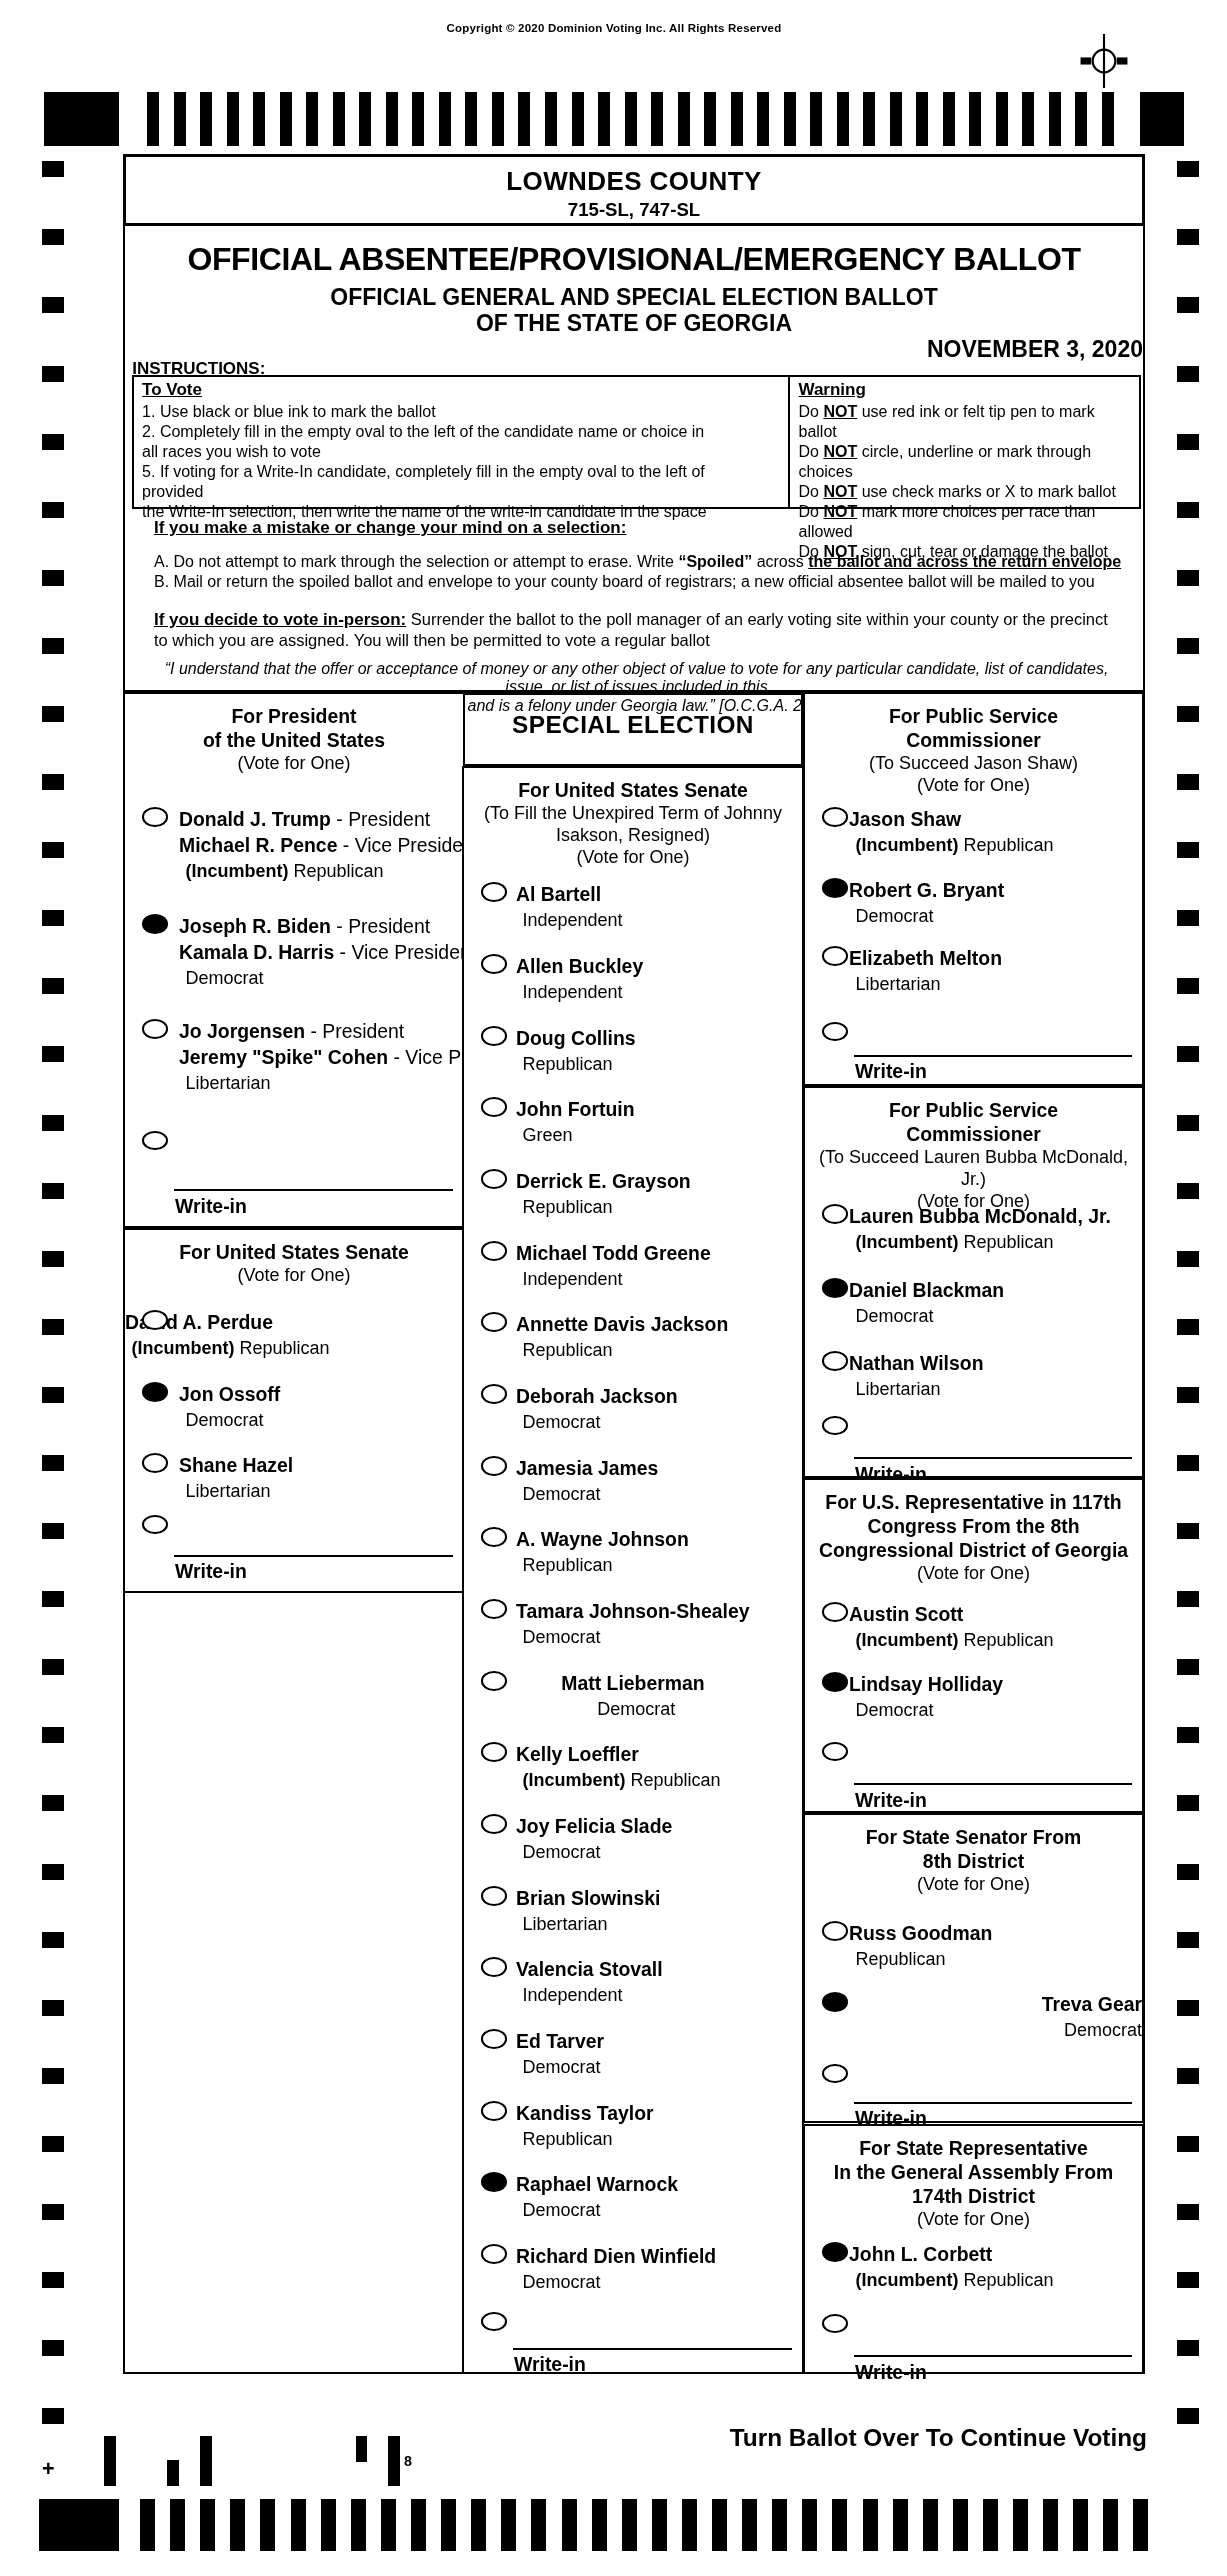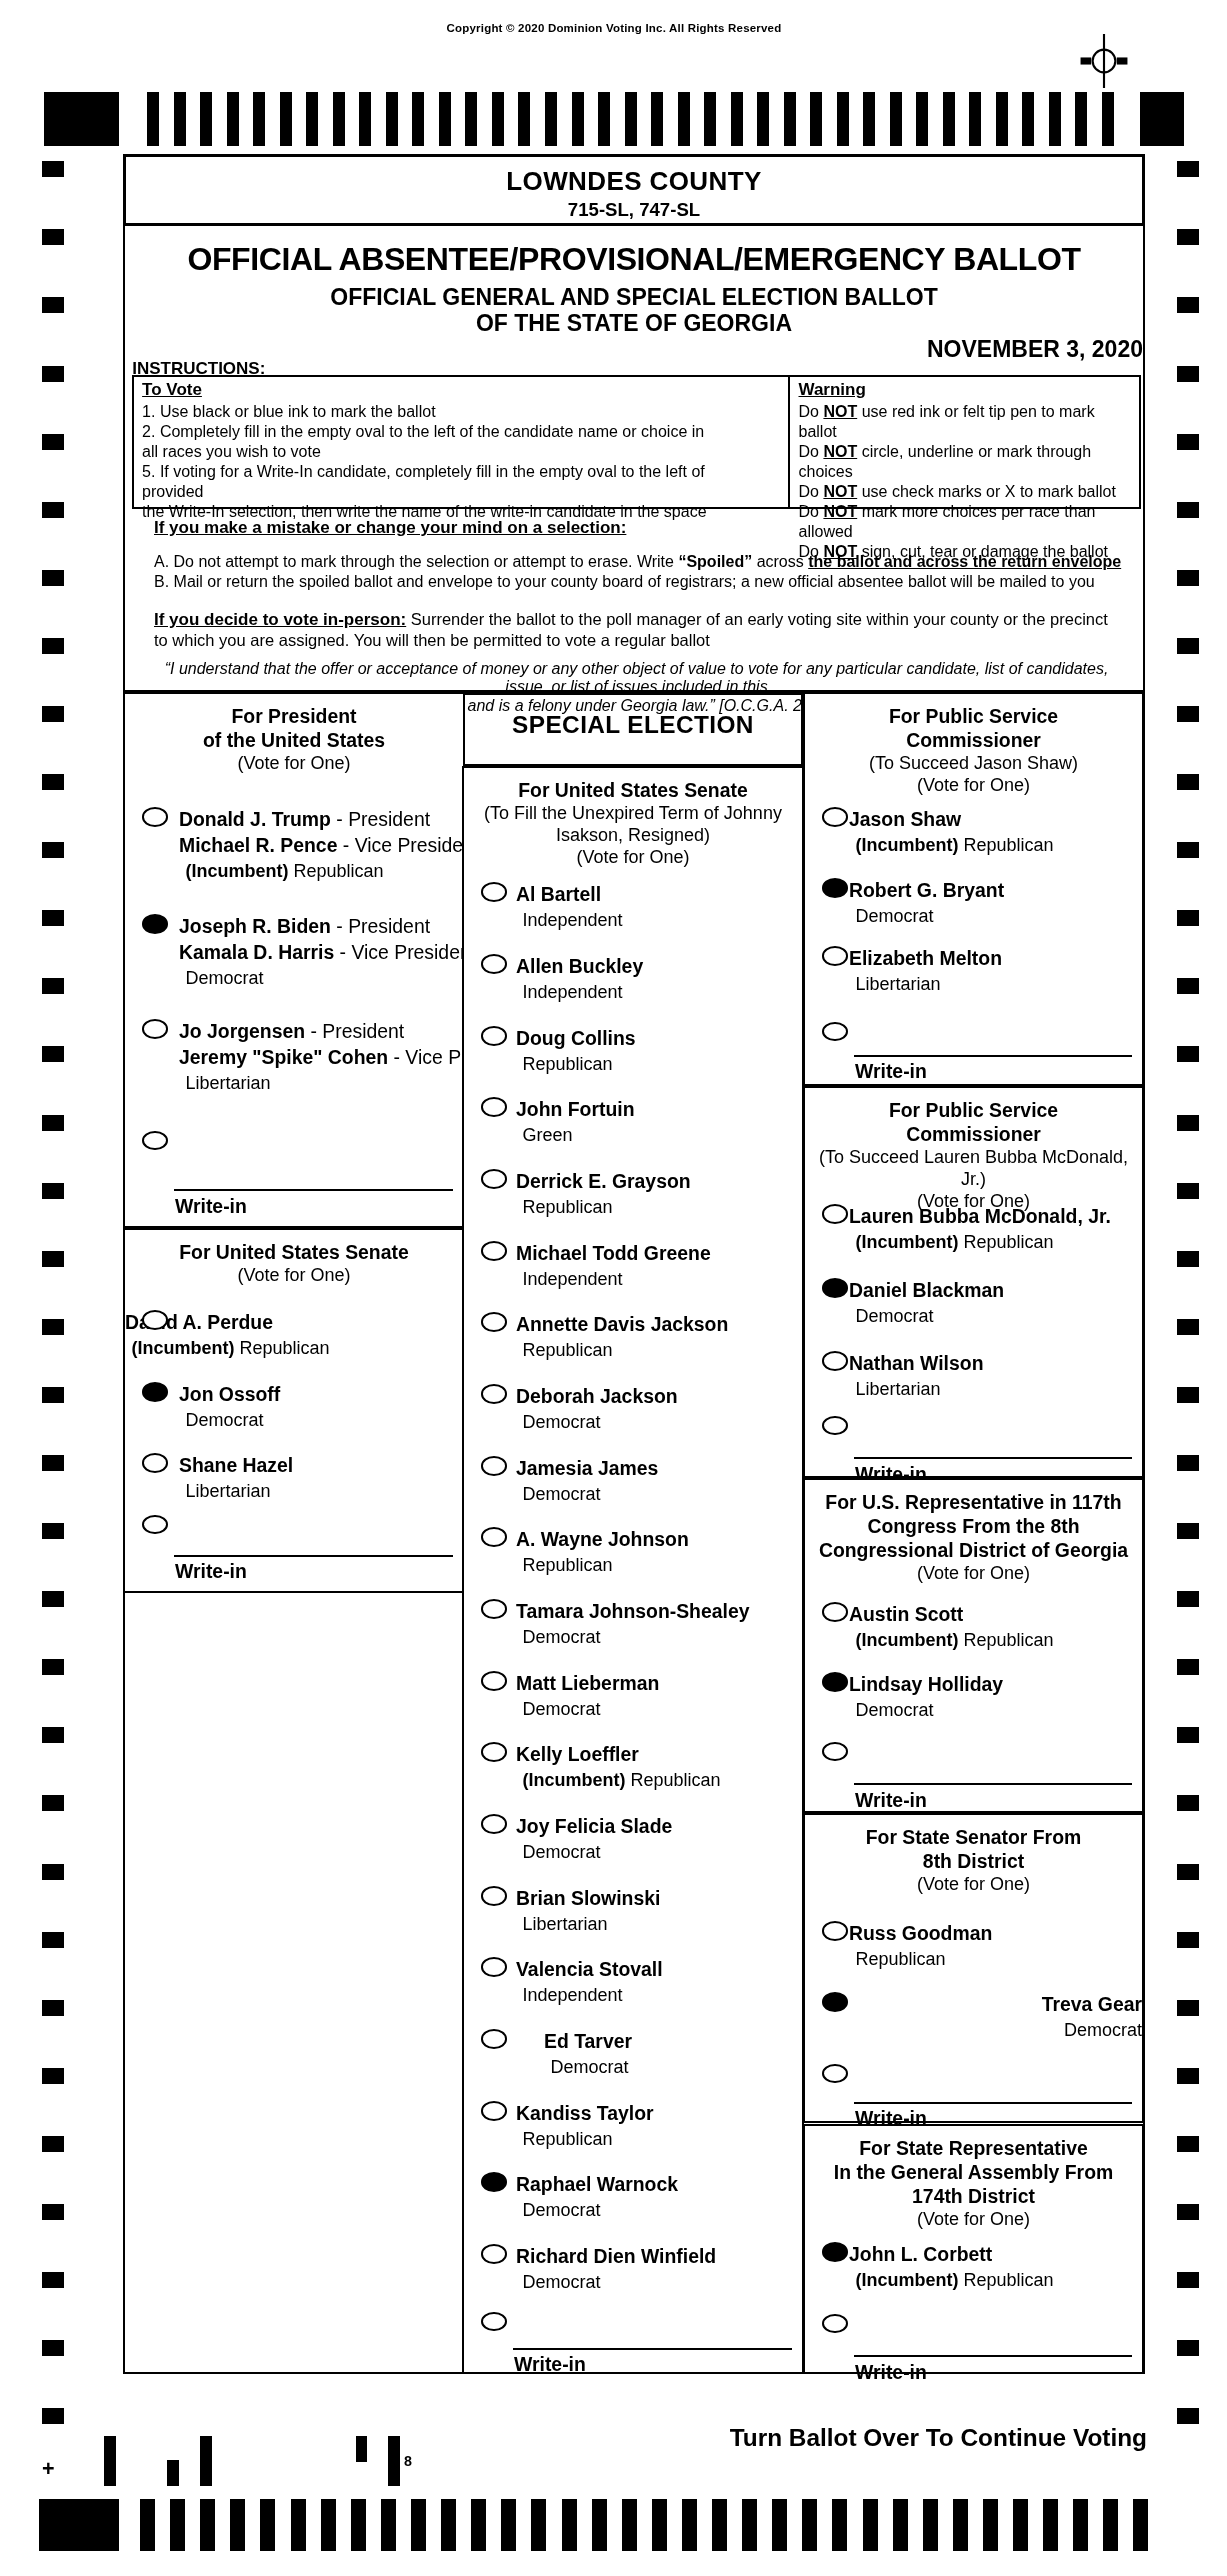--- a/index.html
+++ b/index.html
@@ -432,21 +432,21 @@
         </div>
         <div class="crow" style="top: 830px;">
           <div class="oval" style="top: 1.4px;"></div>
           <div style="margin-left: 52px;">
             <div class="cname">Tamara Johnson-Shealey</div>
             <div class="cparty" style="margin-left: 6.5px;">Democrat</div>
           </div>
         </div>
         <div class="crow" style="top: 902px;">
           <div class="oval" style="top: 1.4px;"></div>
-          <div style="margin-left: 52px;">
+          <div style=" text-align: center;">
             <div class="cname">Matt Lieberman</div>
             <div class="cparty" style="margin-left: 6.5px;">Democrat</div>
           </div>
         </div>
         <div class="crow" style="top: 973px;">
           <div class="oval" style="top: 1.4px;"></div>
           <div style="margin-left: 52px;">
             <div class="cname">Kelly Loeffler</div>
             <div class="cparty" style="margin-left: 6.5px;"><span class="b">(Incumbent)</span><span> Republican</span></div>
           </div>
@@ -467,21 +467,21 @@
         </div>
         <div class="crow" style="top: 1188px;">
           <div class="oval" style="top: 1.4px;"></div>
           <div style="margin-left: 52px;">
             <div class="cname">Valencia Stovall</div>
             <div class="cparty" style="margin-left: 6.5px;">Independent</div>
           </div>
         </div>
         <div class="crow" style="top: 1260px;">
           <div class="oval" style="top: 1.4px;"></div>
-          <div style="margin-left: 80px;">
+          <div style="margin-left: 52px;">
             <div class="cname">Ed Tarver</div>
             <div class="cparty" style="margin-left: 6.5px;">Democrat</div>
           </div>
         </div>
         <div class="crow" style="top: 1332px;">
           <div class="oval" style="top: 1.4px;"></div>
           <div style="margin-left: 52px;">
             <div class="cname">Kandiss Taylor</div>
             <div class="cparty" style="margin-left: 6.5px;">Republican</div>
           </div>

